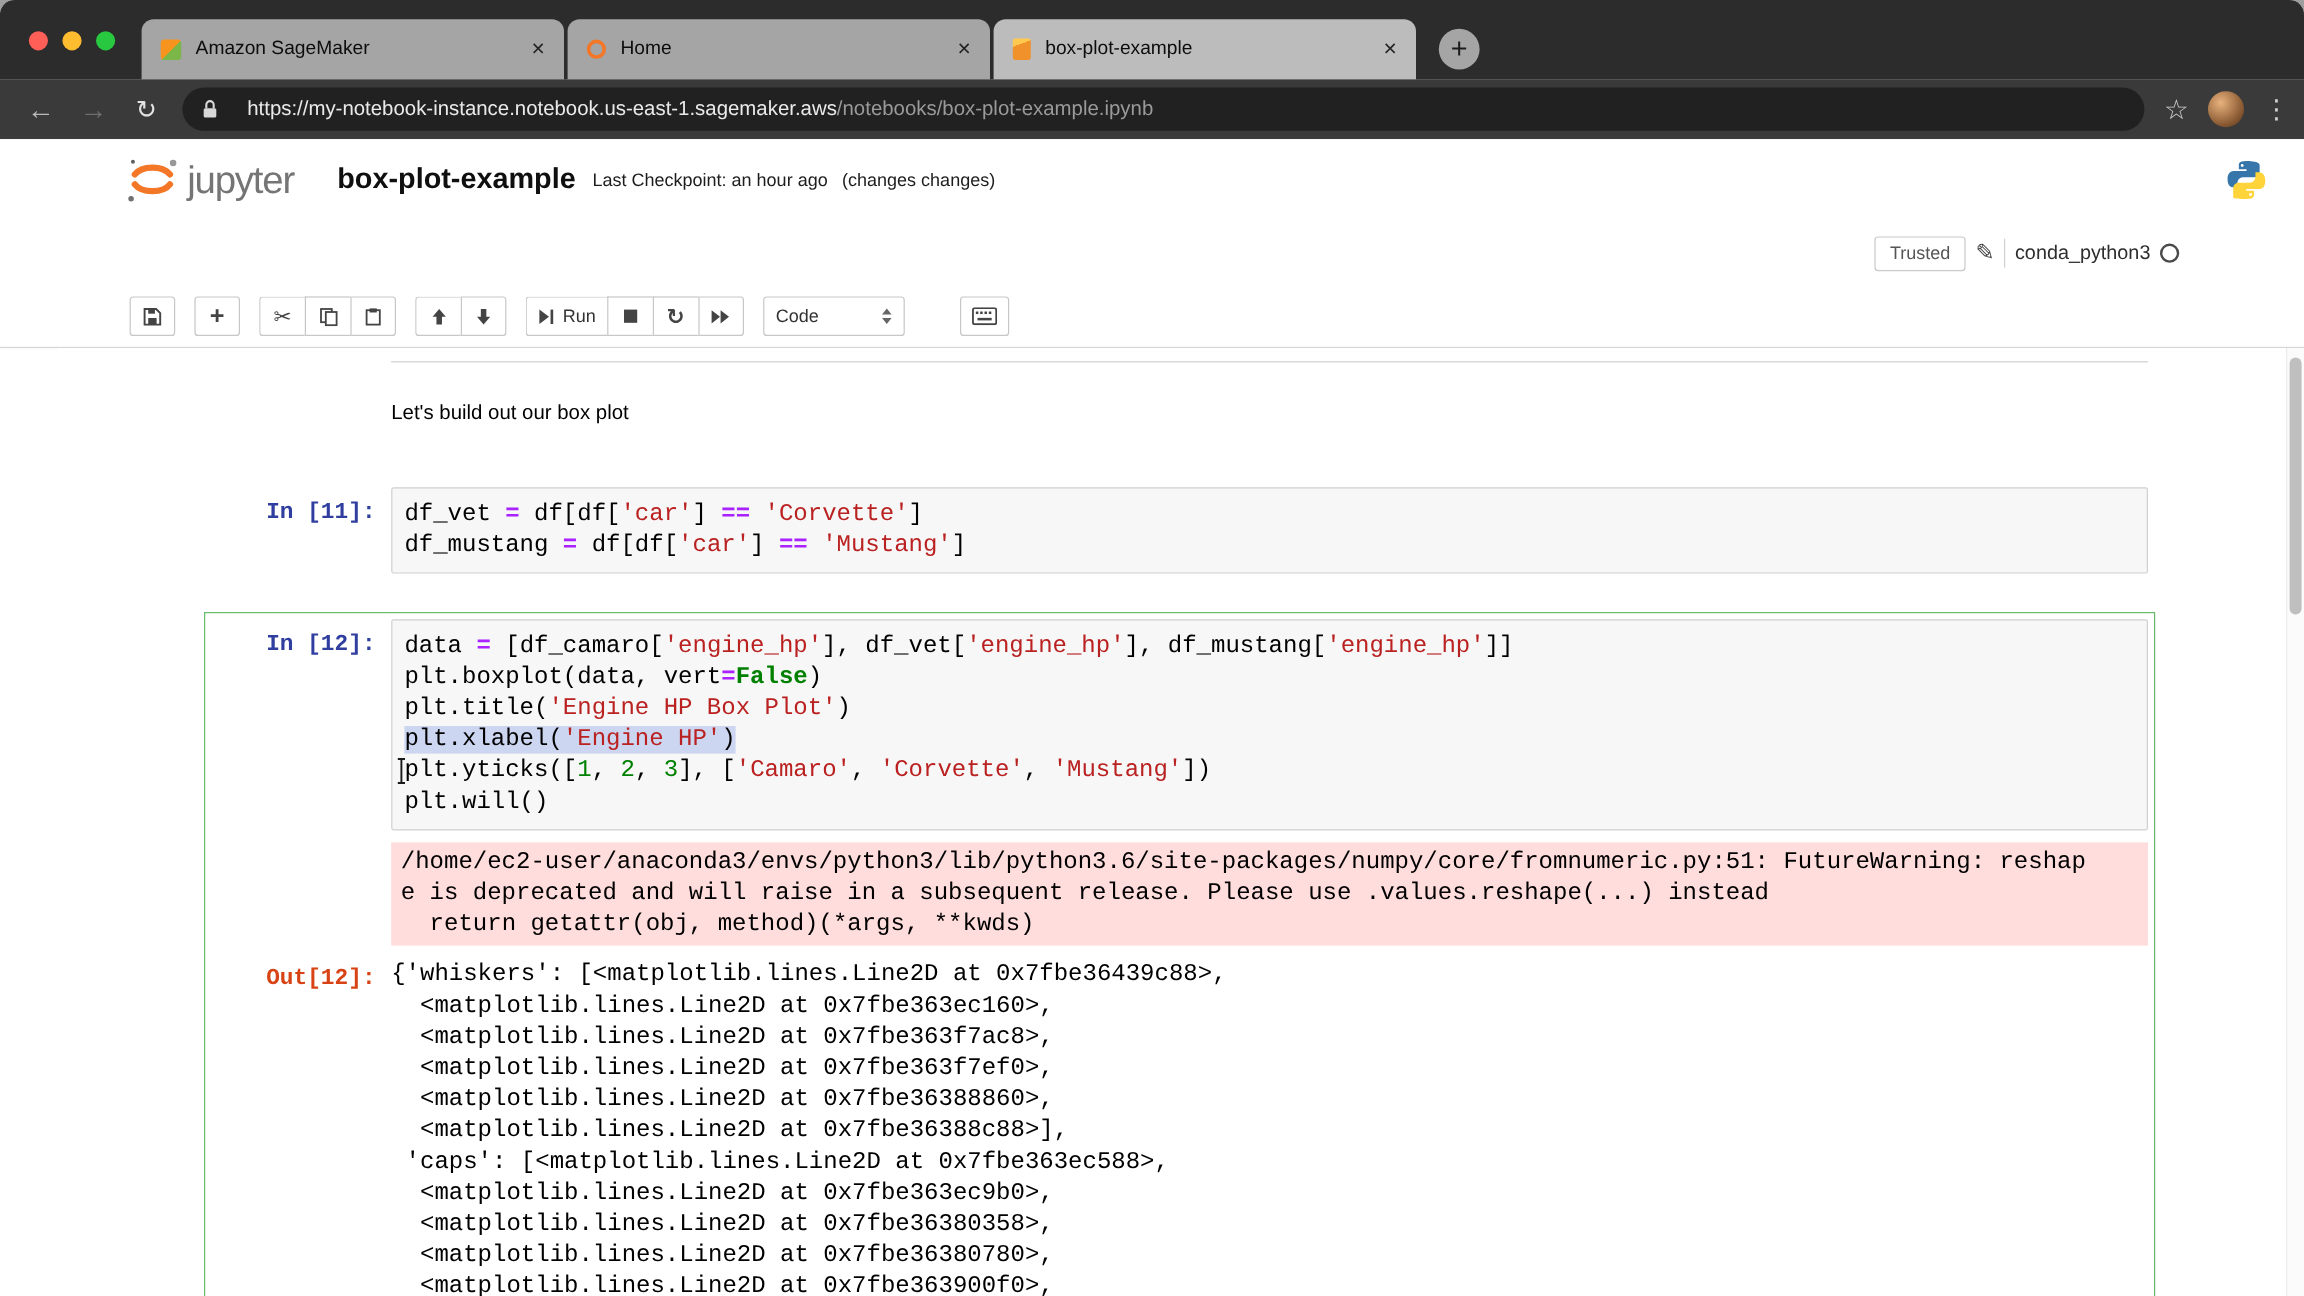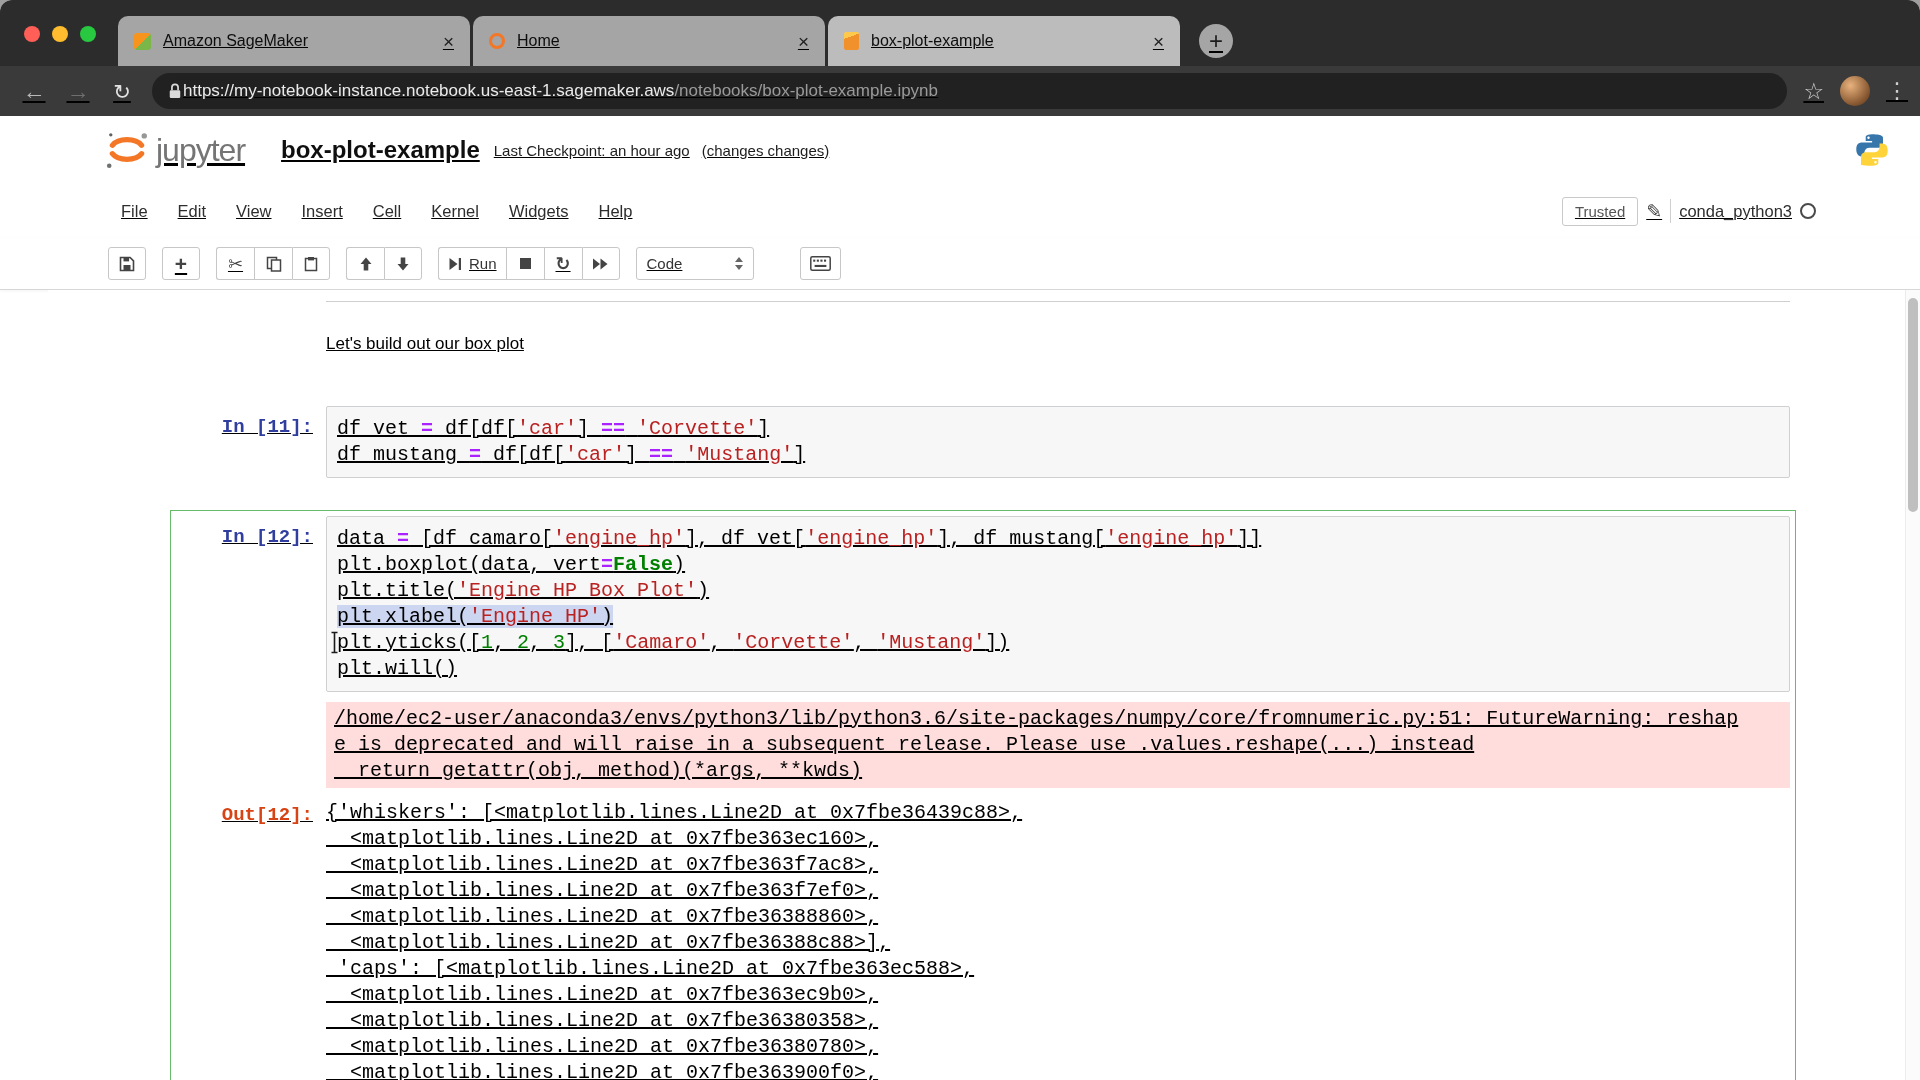--- a/index.html
+++ b/index.html
@@ -1,19 +1,19 @@
 <!DOCTYPE html>
 <html style="--sel-border: #66bb6a; --in-prompt: #303f9f; --out-prompt: #d84315; --stderr-bg: #ffdddd; --selection-bg: #ccd6f0; --jupyter-orange: #f37726; --tok-op: #aa22ff; --tok-str: #ba2121; --tok-num: #008000; --tok-kw: #008000;"><head>
 <meta charset="utf-8">
 <style>
   * { box-sizing: border-box; margin: 0; padding: 0; }
   html,body { width:1920px; height:1080px; overflow:hidden; background:#9e9e9e;
               font-family:"Liberation Sans","DejaVu Sans",sans-serif; }
   .window { width:1920px; height:1080px; border-radius:12px 12px 0 0; overflow:hidden;
-            background:#fff; display:flex; flex-direction:column;text-decoration:underline; }
+            background:#fff; display:flex; flex-direction:column; }
 
   
   .tabstrip { height:66px; background:#2c2c2c; position:relative; display:flex;
               align-items:flex-end; padding-left:118px; flex:0 0 auto; }
   .traffic { position:absolute; left:24px; top:26px; display:flex; gap:12px; }
   .light { width:16px; height:16px; border-radius:50%; }
   .light.red{ background:#ff5f57; } .light.yellow{ background:#febc2e; } .light.green{ background:#28c840; }
   .tabs { display:flex; align-items:flex-end; }
   .tab { width:352px; height:50px; border-radius:10px 10px 0 0; background:#a5a5a5;
          display:flex; align-items:center; gap:12px; padding:0 16px; margin-right:3px; }
@@ -28,21 +28,21 @@
                   background:linear-gradient(160deg,#ffc94d 0 30%,#f0912c 30% 100%); }
   .newtab { width:34px; height:34px; border-radius:50%; background:#a5a5a5; display:flex;
             align-items:center; justify-content:center; font-size:24px; color:#1c1c1c; margin:0 0 8px 16px; }
 
   
   .urlbar { height:50px; background:#3a3a3a; display:flex; align-items:center;
             padding:0 20px; gap:16px; flex:0 0 auto; }
   .nav-ic { font-size:23px; width:28px; text-align:center; line-height:1; }
   .back{ color:#b9b9b9; } .fwd{ color:#6f6f6f; } .reload{ color:#e2e2e2; font-size:21px; }
   .omnibox { flex:1; height:36px; background:#212121; border-radius:18px; display:flex;
-             align-items:center; padding:0 16px; gap:1px; font-size:17px; white-space:nowrap; overflow:hidden; }
+             align-items:center; padding:0 16px; gap:24px; font-size:17px; white-space:nowrap; overflow:hidden; }
   .url-host { color:#eaeaea; } .url-path { color:#9a9a9a; }
   .star { color:#cccccc; font-size:23px; }
   .avatar { width:30px; height:30px; border-radius:50%;
             background:radial-gradient(circle at 35% 32%,#e8b27d,#8a5a33 65%,#50globale321e 100%);
             background:radial-gradient(circle at 35% 32%,#e8b27d,#8a5a33 65%,#503219 100%); }
   .dots { color:#d0d0d0; font-size:22px; width:14px; text-align:center; }
 
   
   .jp-header { height:68px; background:#fff; display:flex; align-items:center; padding:0 30px 0 104px; }
   .jp-logo { display:flex; align-items:center; gap:6px; }
@@ -186,30 +186,20 @@
     <span class="unsaved">(changes changes)</span>
     <span class="py-logo">
       <svg width="36" height="36" viewBox="0 0 32 32">
         <path fill="#3776ab" d="M16 2c-6 0-5.6 2.6-5.6 2.6V8h5.7v1.3H7.2S2 8.7 2 15.3c0 6.6 4.6 6.4 4.6 6.4h2.7v-3.1s-.1-4.6 4.5-4.6h7.7s4.3.1 4.3-4.2V5.1S26.5 2 16 2zm-3.1 2.1c.6 0 1.1.5 1.1 1.1s-.5 1.1-1.1 1.1-1.1-.5-1.1-1.1.5-1.1 1.1-1.1z"></path>
         <path fill="#ffd43b" d="M16 30c6 0 5.6-2.6 5.6-2.6V24h-5.7v-1.3h8.9S30 23.3 30 16.7c0-6.6-4.6-6.4-4.6-6.4h-2.7v3.1s.1 4.6-4.5 4.6h-7.7s-4.3-.1-4.3 4.2v6.7S5.5 30 16 30zm3.1-2.1c-.6 0-1.1-.5-1.1-1.1s.5-1.1 1.1-1.1 1.1.5 1.1 1.1-.5 1.1-1.1 1.1z"></path>
       </svg>
     </span>
   </div>
 
   <div class="menubar">
-    <div class="tabs menu-items" style="display:flex;">
-        <div class="menu-item">File</div>
-        <div class="menu-item">Edit</div>
-        <div class="menu-item">View</div>
-        <div class="menu-item">Insert</div>
-        <div class="menu-item">Cell</div>
-        <div class="menu-item">Kernel</div>
-        <div class="menu-item">Widgets</div>
-        <div class="menu-item">Help</div>
-      </div>
     <div class="menu-right">
       <span class="trusted">Trusted</span>
       <span class="pencil">✎</span>
       <span class="menu-divider"></span>
       <span class="kernel-name">conda_python3</span>
       <span class="kernel-ind"></span>
     </div>
   </div>
 
   <div class="toolbar">

